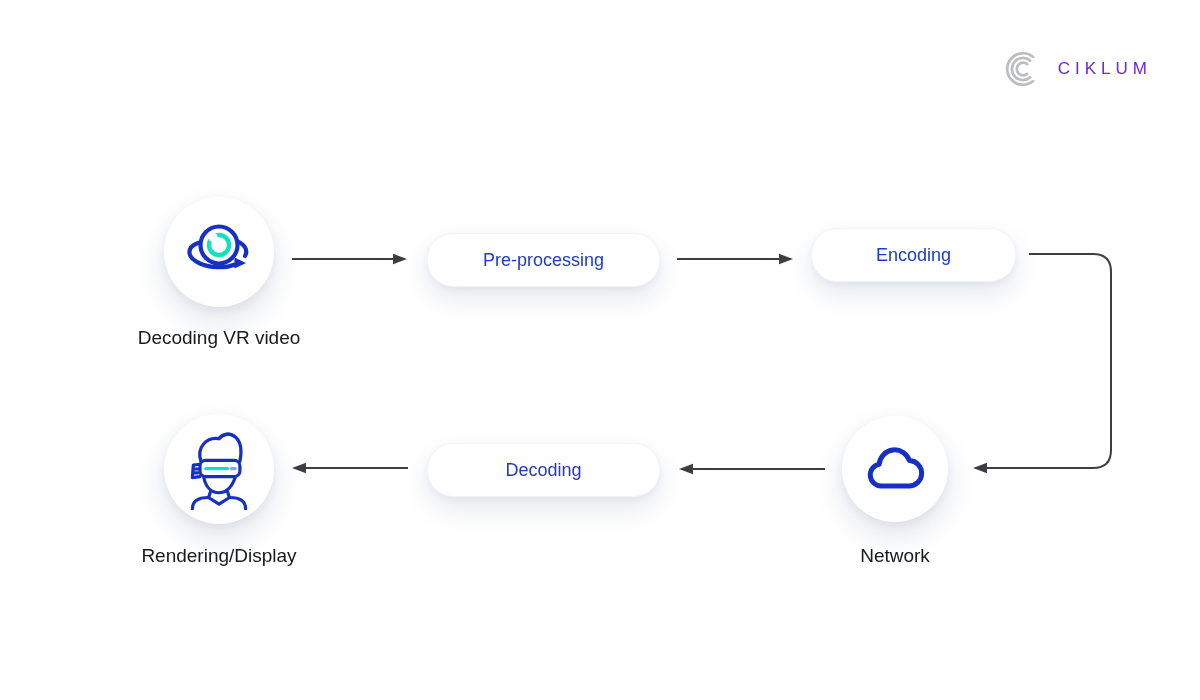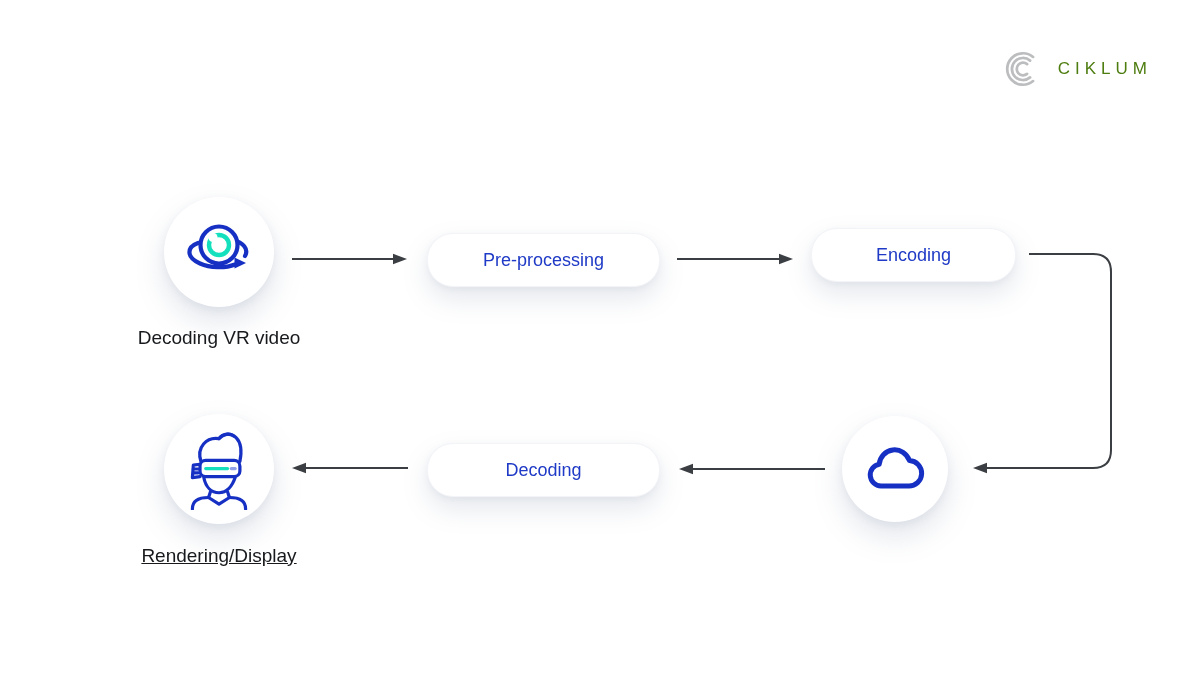--- a/index.html
+++ b/index.html
@@ -21,21 +21,21 @@
     position: absolute;
     top: 48px;
     right: 48px;
     display: flex;
     align-items: center;
     gap: 14px;
   }
   .logo .wordmark {
     font-size: 17px;
     letter-spacing: 5px;
-    color: #4d7c0f;
+    color: #6d28d9;
     font-weight: 400;
   }
 
   
   svg.connectors {
     position: absolute;
     left: 0; top: 0;
     width: 1200px;
     height: 700px;
     pointer-events: none;
@@ -132,20 +132,21 @@
 
   <div class="pill-node" style="left:811px; top:228px; width:203px;">
     <span>Encoding</span>
   </div>
 
   <div class="circle-node" style="left:842px; top:416px; width:106px; height:106px;">
     <svg width="64" height="48" viewBox="0 0 64 48">
       <path d="M45.5 41 H18 A11 11 0 0 1 16.2 19.2 A15.5 15.5 0 0 1 46.4 15.6 A11.2 11.2 0 0 1 45.5 41 Z" fill="#ffffff" stroke="#1730c4" stroke-width="5" stroke-linejoin="round"></path>
     </svg>
   </div>
+  <div class="node-label" style="left:755px; top:545px;">Network</div>
 
   <div class="pill-node" style="left:427px; top:443px; width:231px;text-align:center;">
     <span>Decoding</span>
   </div>
 
   <div class="circle-node" style="left:164px; top:414px;">
     <svg width="76" height="82" viewBox="0 0 80 86">
       <g fill="none" stroke="#1730c4" stroke-width="3.4" stroke-linecap="round" stroke-linejoin="round">
 
         <path d="M21 35 C16 20 27 9 40 11 C44 5 53 5 58 10 C63 15 64 25 62 35"></path>
@@ -161,15 +162,15 @@
         <path d="M29 73 L40 80 L51 73"></path>
 
         <path d="M12 85 C12 76 20 73 29 73 M51 73 C60 73 68 76 68 85"></path>
       </g>
 
       <rect x="20" y="34" width="42" height="17" rx="6" fill="#ffffff" stroke="#1730c4" stroke-width="3.4"></rect>
       <line x1="26" y1="42.5" x2="49" y2="42.5" stroke="#14e0bd" stroke-width="3.4" stroke-linecap="round"></line>
       <line x1="53" y1="42.5" x2="57" y2="42.5" stroke="#8fa0e8" stroke-width="3.4" stroke-linecap="round"></line>
     </svg>
   </div>
-  <div class="node-label" style="left:79px; top:545px;text-decoration:underline;">Rendering/Display</div>
+  <div class="node-label" style="left:79px; top:545px;">Rendering/Display</div>
 
 </div>
 
 </body></html>

